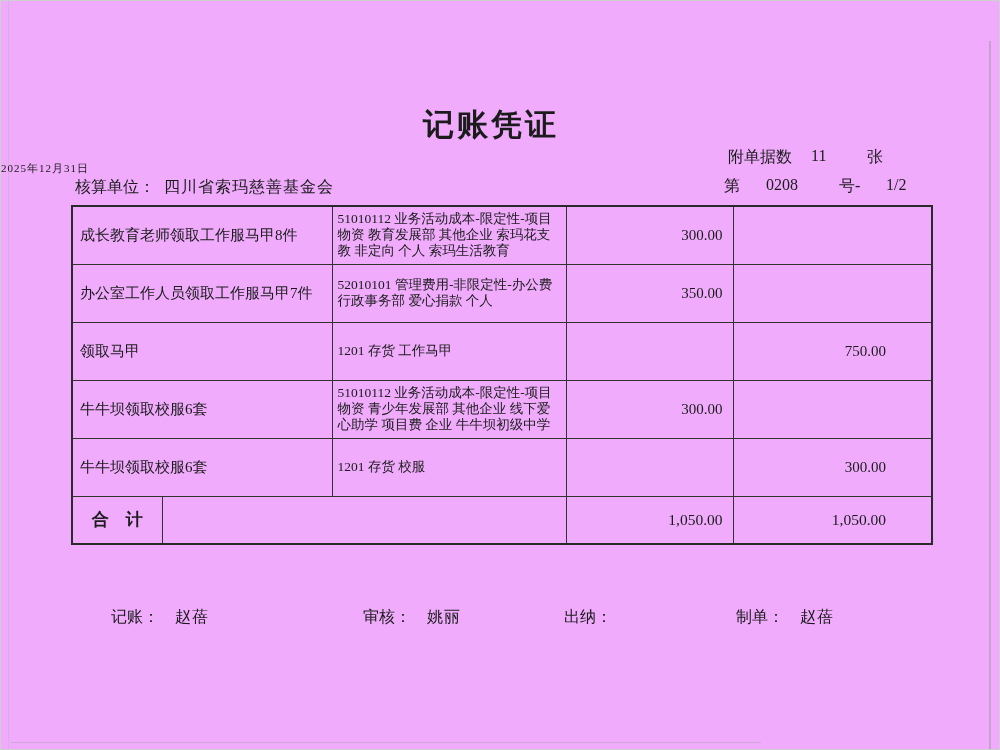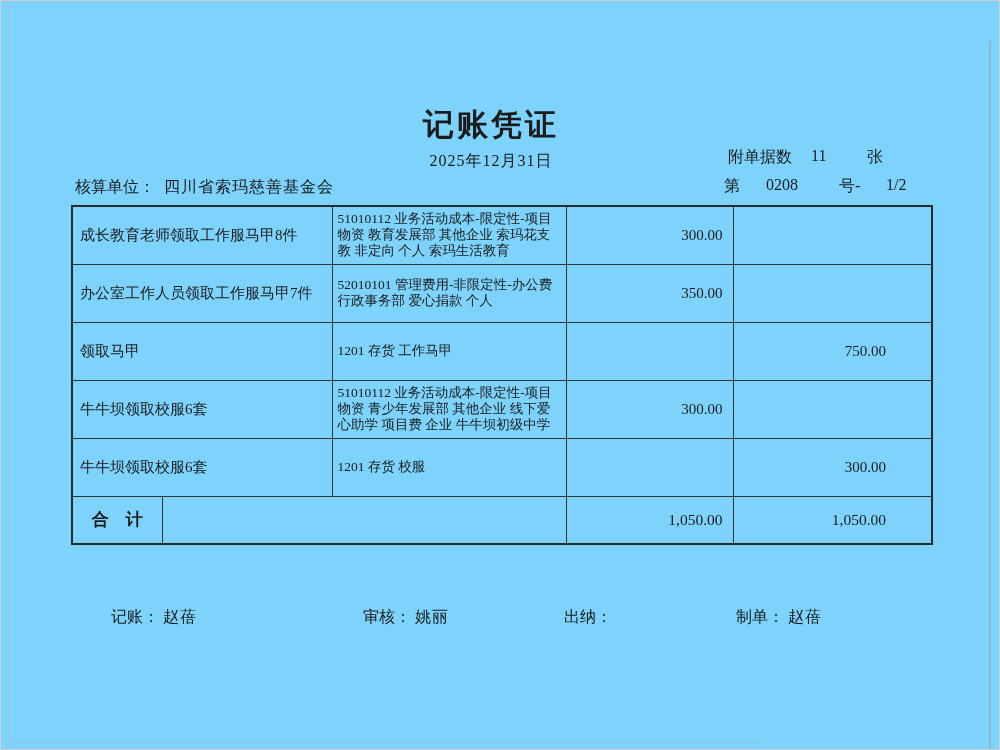--- a/index.html
+++ b/index.html
@@ -5,42 +5,41 @@
   * { margin: 0; padding: 0; box-sizing: border-box; }
   html, body { width: 1000px; height: 750px; background: #f4f4f4; }
   body {
     font-family: "Liberation Serif", "DejaVu Serif", serif;
     color: #1b1b1b;
   }
   .page {
     position: relative;
     width: 1000px;
     height: 750px;
-    background: #7dd3fc;
+    background: #f0abfc;
     overflow: hidden;
     border: 1px solid #cfcfcf;
   }
   
   .scan-left   { position: absolute; left: 7px; top: 0; width: 1px; height: 100%; background: #b9b9bf; opacity: .55; }
   .scan-right  { position: absolute; left: 988px; top: 40px; width: 2px; height: 710px; background: #9a9a9a; opacity: .5; }
   .scan-bottom { position: absolute; left: 10px; top: 741px; width: 750px; height: 1px; background: #a8a8a8; opacity: .5; }
 
   .title {
     position: absolute;
     top: 103px; left: 0; width: 980px;
     text-align: center;
     font-size: 31px;
     font-weight: bold;
     letter-spacing: 3px;
   }
   .date-line {
     position: absolute;
-    top: 150px; left: 0; width: 980px;
-    text-align: center;
-    font-size: 16px;
+    top: 160px; left: 0; width: 980px;
+    font-size: 11px;
     letter-spacing: 1px;
   }
   .meta-right { position: absolute; left: 723px; top: 146px; width: 230px; font-size: 16px; }
   .meta-line { position: relative; height: 29px; }
   .meta-line > span { position: absolute; white-space: nowrap; }
   .pos-a0 { left: 4px; }
   .pos-a1 { left: 87px; }
   .pos-a2 { left: 143px; }
   .pos-b0 { left: 0; }
   .pos-b1 { left: 42px; }
@@ -74,21 +73,21 @@
   tr.total-row td { height: 48px; vertical-align: middle; }
   td.total-label { font-size: 17px; font-weight: bold; text-align: center; }
   tr.total-row td.cell-debit, tr.total-row td.cell-credit { font-size: 15.5px; }
 
   .signatures { position: absolute; left: 0; top: 606px; width: 1000px; height: 24px; font-size: 16px; }
   .signatures .sig { position: absolute; white-space: nowrap; }
   .sig-1 { left: 110px; }
   .sig-2 { left: 362px; }
   .sig-3 { left: 563px; }
   .sig-4 { left: 735px; }
-  .sig .sig-name { margin-left: 4px; letter-spacing: 1px; }
+  .sig .sig-name { margin-left: 16px; letter-spacing: 1px; }
 </style>
 </head>
 <body>
 
 <div class="page">
   <div class="scan-left"></div>
   <div class="scan-right"></div>
   <div class="scan-bottom"></div>
 
   <div class="title">记账凭证</div>

